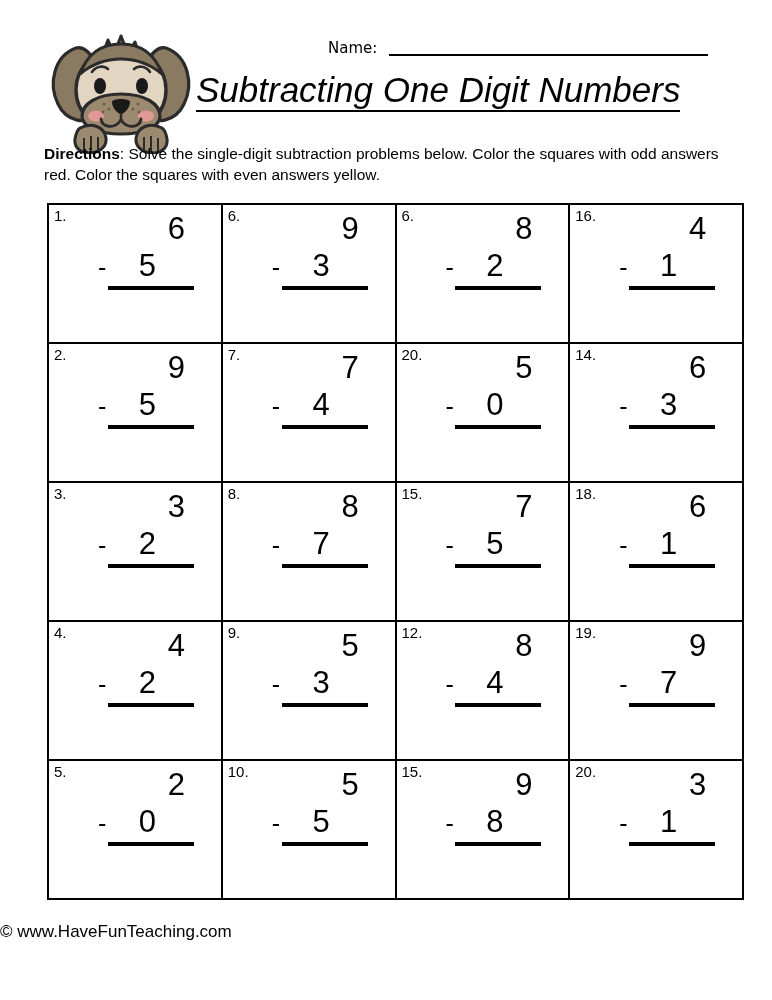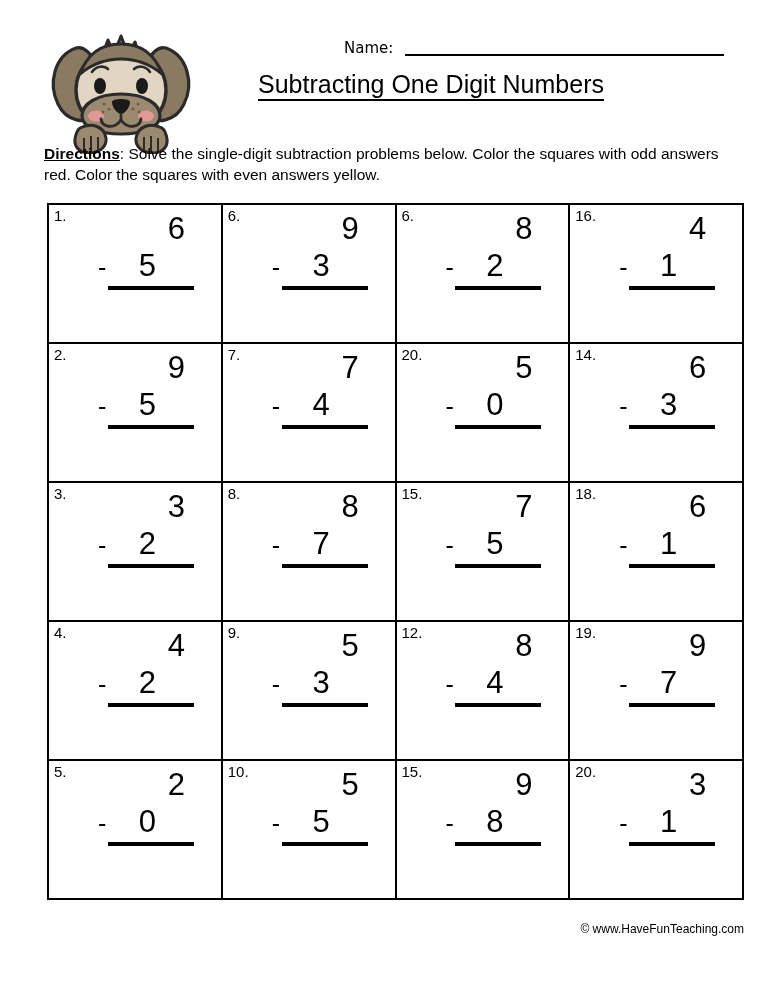--- a/index.html
+++ b/index.html
@@ -28,21 +28,21 @@
   .mascot {
     position: absolute;
     left: 46px;
     top: 26px;
     width: 150px;
     height: 128px;
   }
 
   .name-row {
     position: absolute;
-    left: 344px;
+    left: 328px;
     top: 40px;
     width: 380px;
     display: flex;
     align-items: flex-end;
     gap: 12px;
   }
   .name-label {
     font-size: 15px;
     font-family: "DejaVu Sans", sans-serif;
     line-height: 1;
@@ -55,38 +55,38 @@
   }
   .title-wrap {
     position: absolute;
     left: 196px;
     top: 70px;
     width: 470px;
     text-align: center;
   }
   .title-inner {
     display: inline-block;
-    font-size: 25px;
+    font-size: 35px;
     border-bottom: 2px solid #000;
     padding-bottom: 0px;
     white-space: nowrap;
+    font-style: italic;
   }
 
   
   .directions {
     position: absolute;
     left: 44px;
     top: 143px;
     width: 690px;
     font-size: 15.5px;
     line-height: 1.38;
   }
   .directions b {
     font-weight: bold;
-    text-decoration: underline;
   }
 
   
   .grid {
     position: absolute;
     left: 47px;
     top: 203px;
     width: 697px;
     height: 697px;
     display: grid;
@@ -151,22 +151,22 @@
     margin-top: 2px;
     margin-left: 10px;
   }
 
   
   .footer {
     position: absolute;
     left: 0;
     top: 922px;
     width: 744px;
-    text-align: right;
-    font-size: 12px;
+    text-align: left;
+    font-size: 17px;
   }
 </style>
 </head>
 <body>
 
 <div class="header">
 
   <div class="mascot">
     <svg viewBox="0 0 150 128" width="150" height="128" aria-hidden="true">
 

